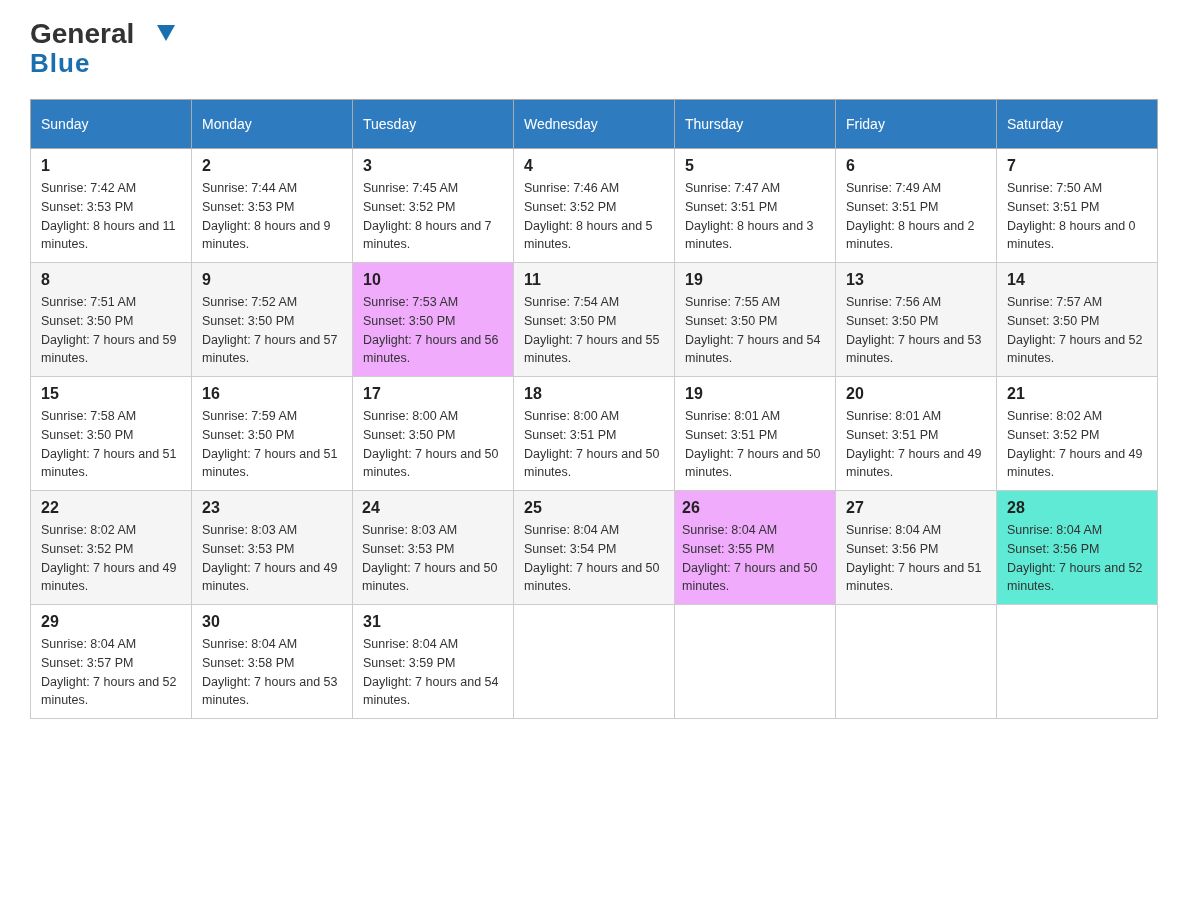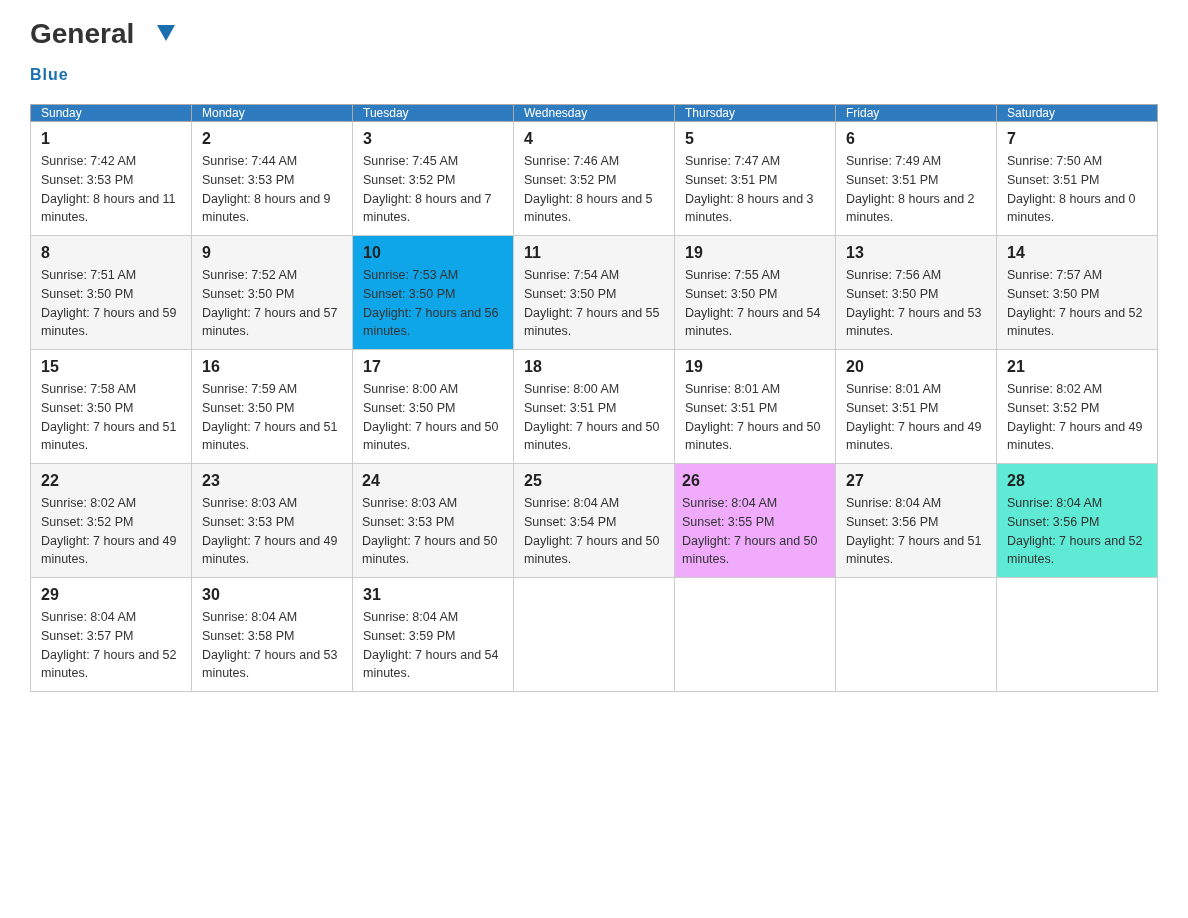--- a/index.html
+++ b/index.html
@@ -22,23 +22,23 @@
       align-items: flex-start;
     }
     .logo-text {
       font-size: 28px;
       font-weight: bold;
       color: #333;
       line-height: 1;
     }
     .logo-line {
       color: #1a6faf;
-      font-size: 16px;
+      font-size: 26px;
       font-weight: bold;
-      margin-top: 18px;
+      margin-top: 0;
       letter-spacing: 1px;
     }
     .title-section {
       text-align: right;
     }
     .main-title {
       font-size: 52px;
       font-weight: bold;
       color: #222;
       line-height: 1.1;
@@ -49,23 +49,23 @@
       margin-top: 4px;
     }
     .calendar {
       width: 100%;
       border-collapse: collapse;
       border: 1px solid #999;
     }
     .calendar th {
       background-color: #2e7bbf;
       color: #fff;
-      font-size: 12px;
+      font-size: 14px;
       font-weight: normal;
-      padding: 1px 10px;
+      padding: 16px 10px;
       text-align: left;
       border: 1px solid #aaa;
       margin-top: 8px;
     }
     .calendar td {
       vertical-align: top;
       padding: 8px 10px;
       border: 1px solid #ccc;
       width: calc(100% / 7);
       font-size: 13px;
@@ -196,21 +196,21 @@
           </div>
         </td>
         <td style="background: rgb(245, 245, 245);">
           <span class="day-number">9</span>
           <div class="day-info">
             Sunrise: 7:52 AM<br>
             Sunset: 3:50 PM<br>
             Daylight: 7 hours and 57 minutes.
           </div>
         </td>
-        <td style="background: #0ea5e9;">
+        <td style="background: #f0abfc;">
           <span class="day-number">10</span>
           <div class="day-info">
             Sunrise: 7:53 AM<br>
             Sunset: 3:50 PM<br>
             Daylight: 7 hours and 56 minutes.
           </div>
         </td>
         <td style="background: rgb(245, 245, 245);">
           <span class="day-number">11</span>
           <div class="day-info">

